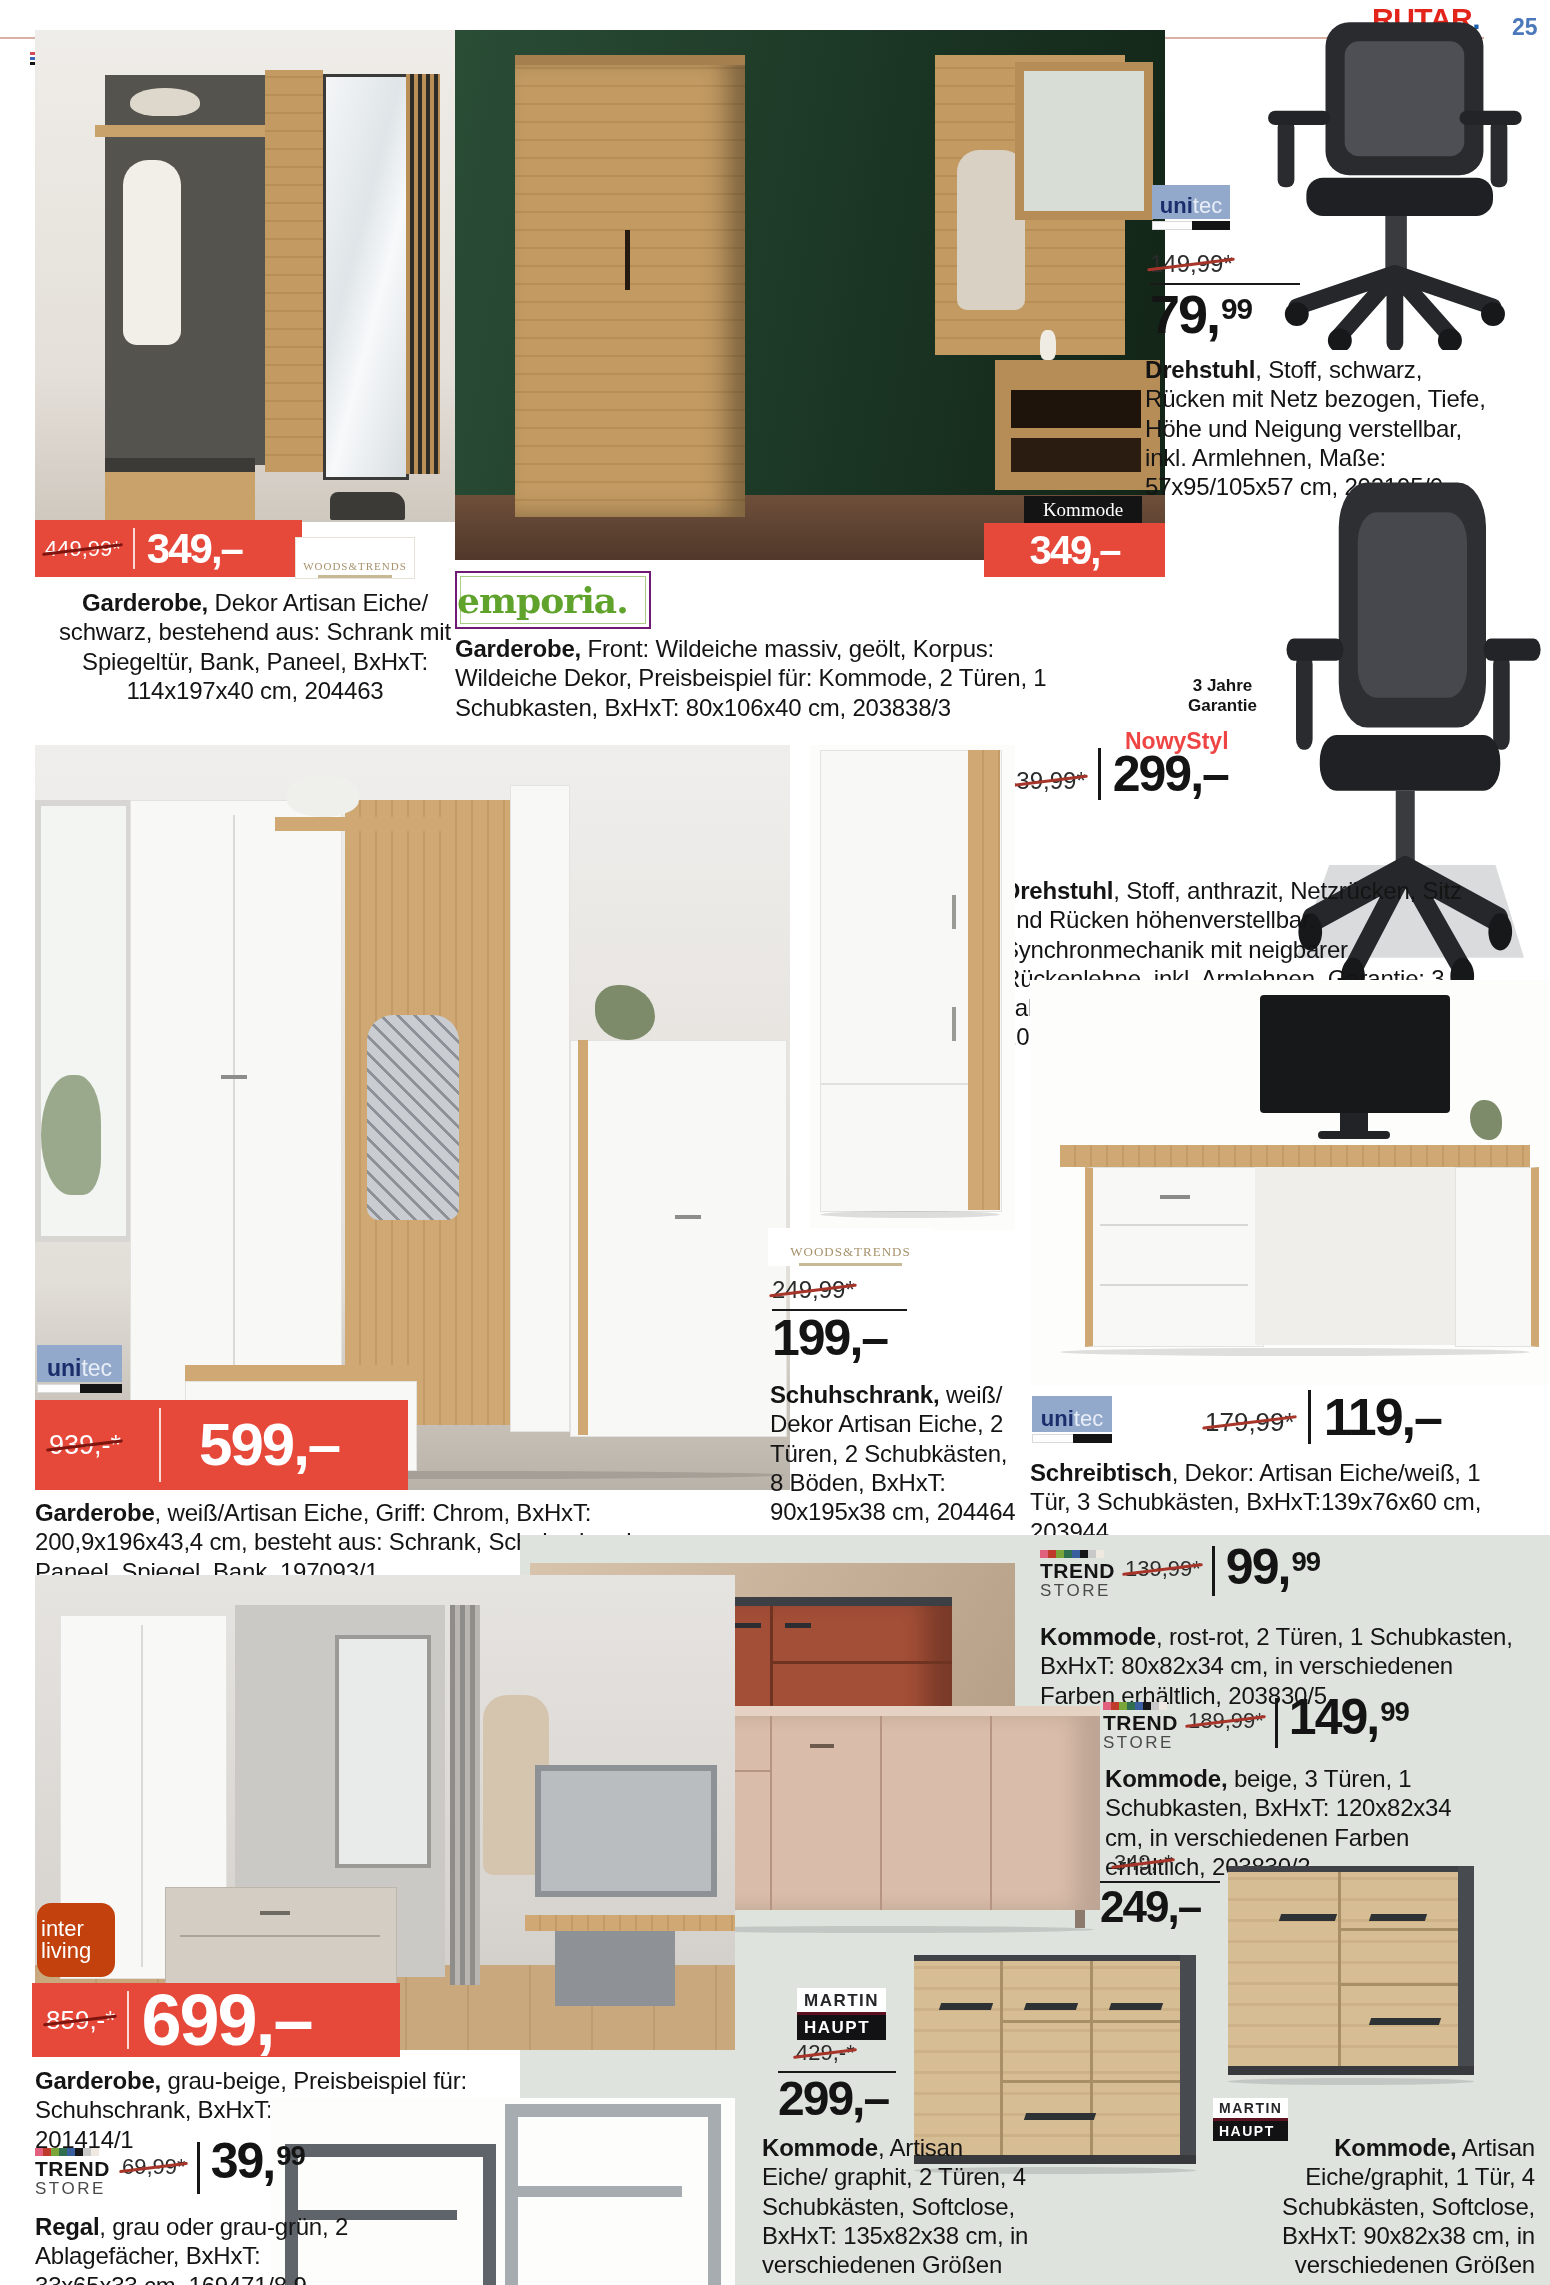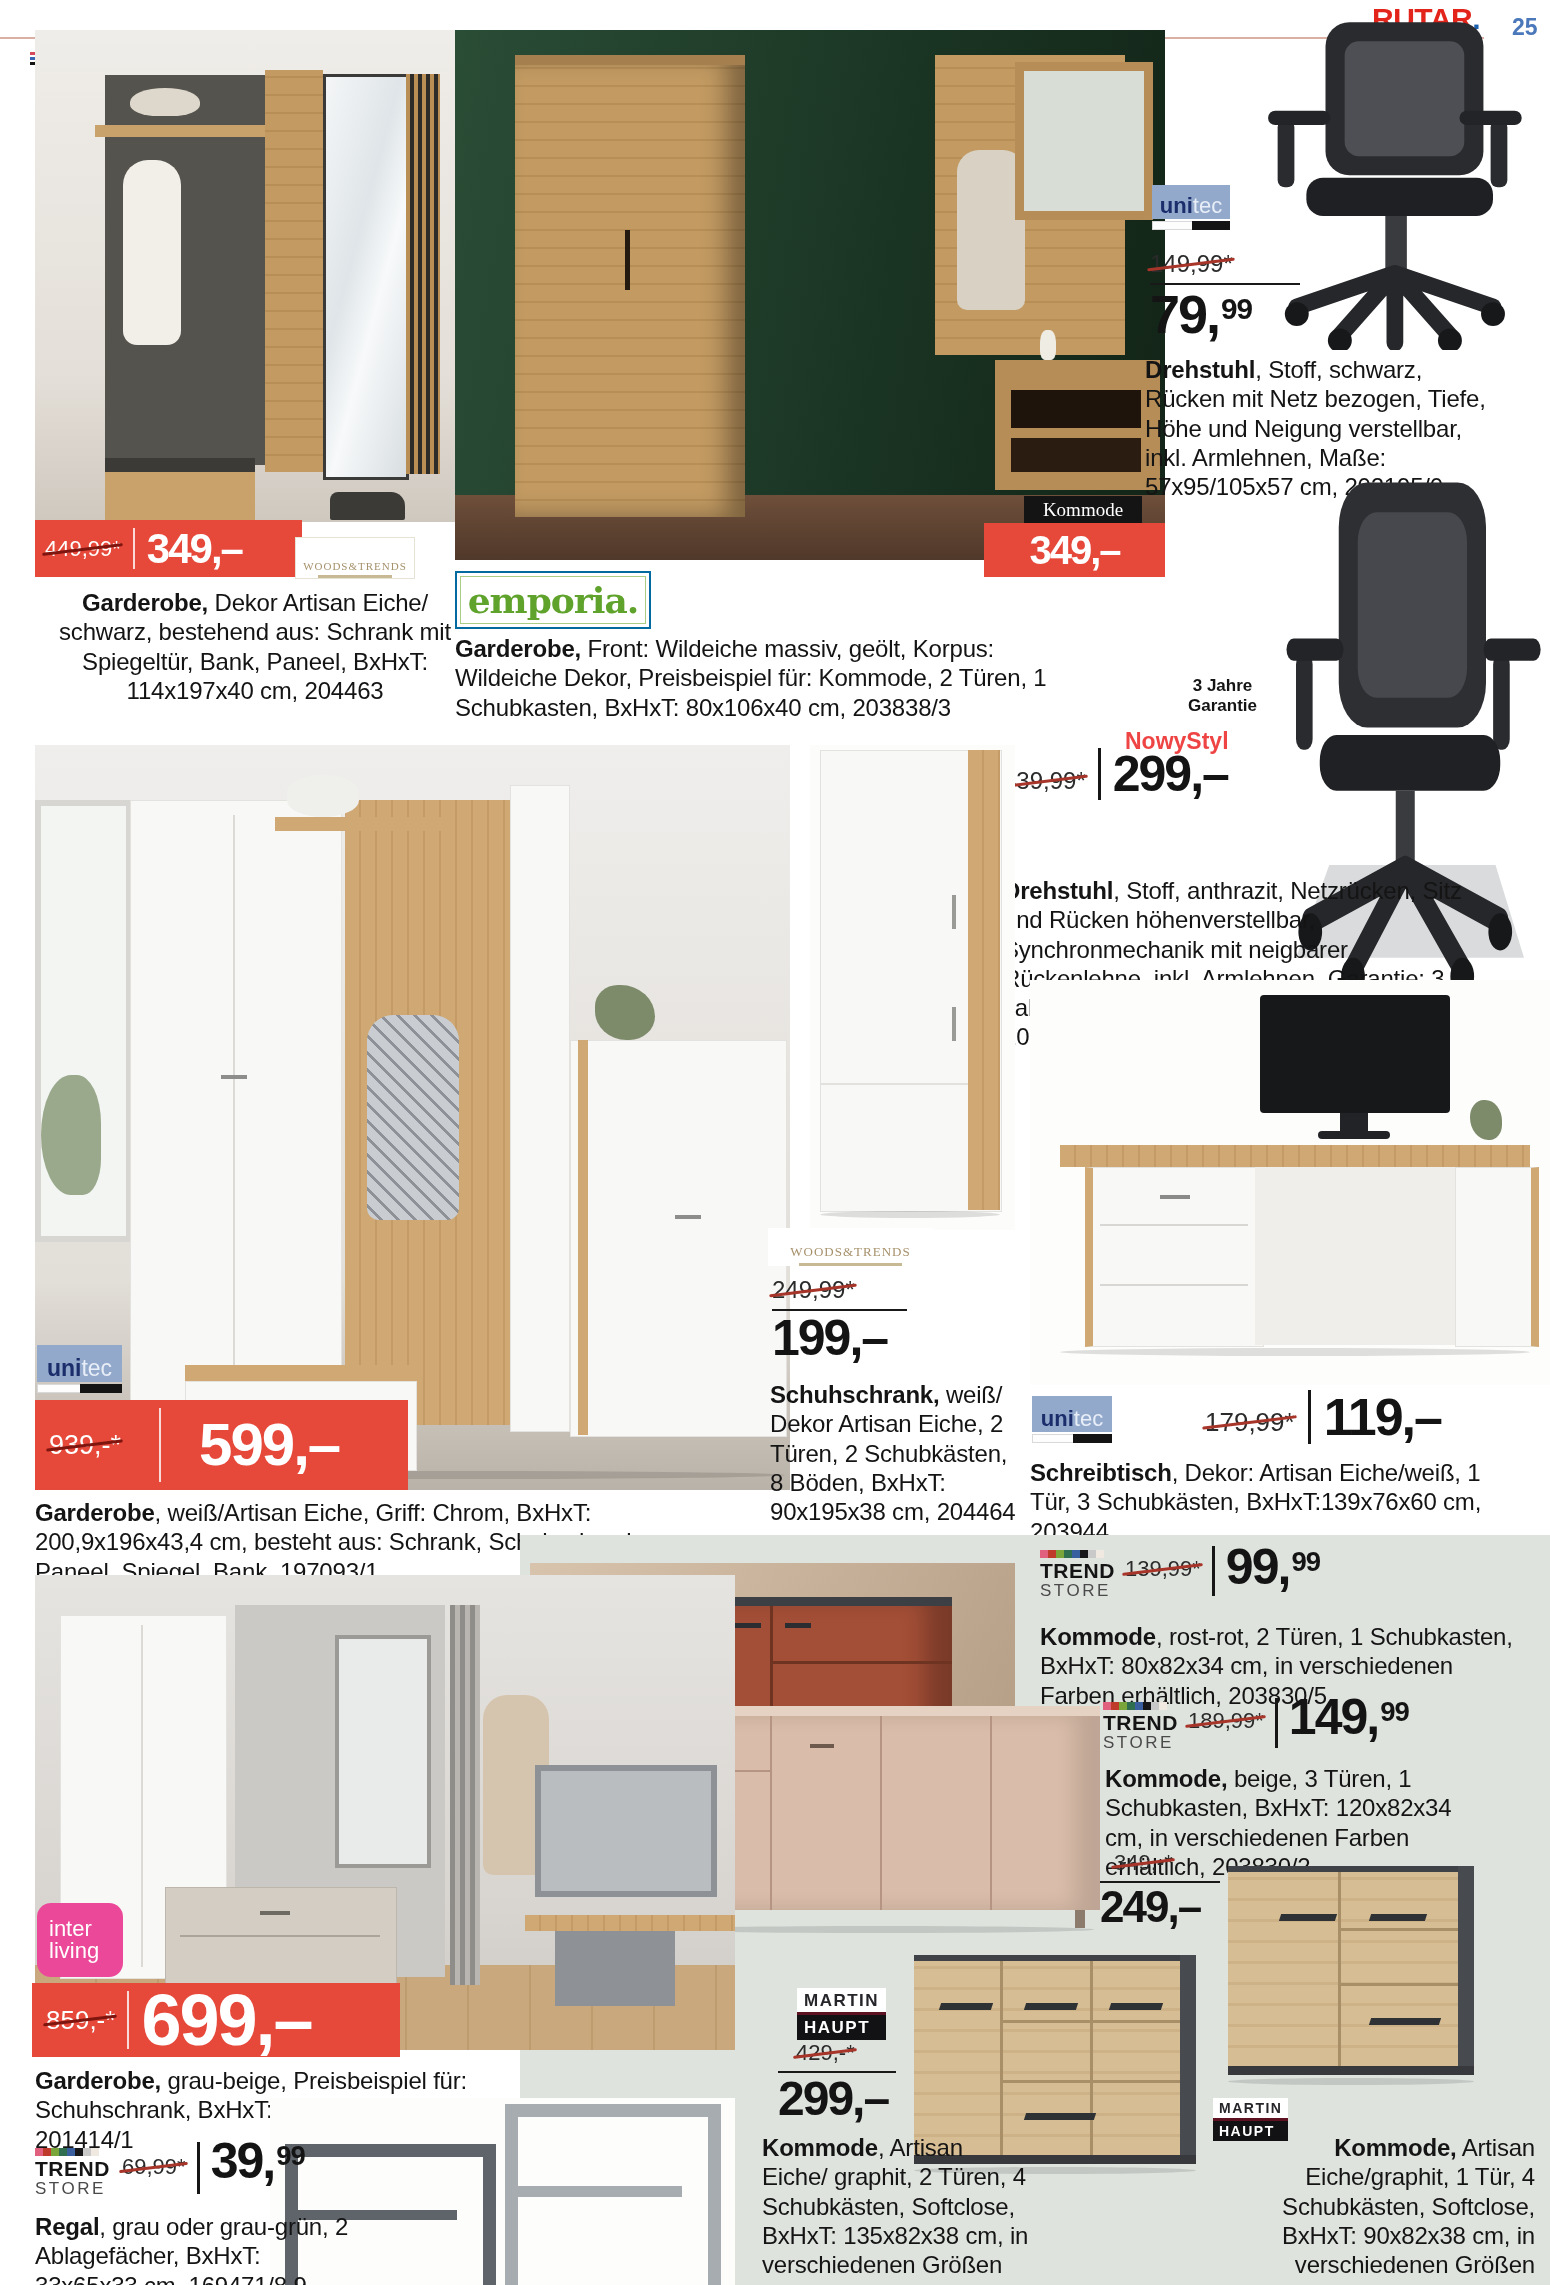--- a/index.html
+++ b/index.html
@@ -24,43 +24,43 @@
   
   .banner{background:#e6483a;display:flex;align-items:center;color:#fff;}
   .banner .b-old{font-weight:500;color:#fff;white-space:nowrap;}
   .banner .b-div{width:2px;background:rgba(255,255,255,.8);align-self:stretch;margin:8px 12px;}
   .banner .b-new{font-weight:800;letter-spacing:-2px;white-space:nowrap;line-height:1;}
   
   .wt-box{background:#fff;border:1px solid #e7e2d6;display:flex;flex-direction:column;
           align-items:center;justify-content:flex-end;gap:3px;}
   .wt-text{font-family:"Liberation Serif",serif;color:#a6916b;letter-spacing:1px;font-size:13px;white-space:nowrap;}
   .wt-sub{height:3px;width:62%;background:#c6b994;}
-  .emporia-box{background:#fff;border:2px solid #0369a1;box-shadow:inset 0 0 0 3px #fff,inset 0 0 0 4px #a9cd85;
-               display:flex;align-items:center;justify-content:center;}
+  .emporia-box{background:#fff;border:2px solid #701a75;box-shadow:inset 0 0 0 3px #fff,inset 0 0 0 4px #a9cd85;
+               display:flex;align-items:center;}
   .emporia-text{font-family:"DejaVu Serif",serif;font-weight:700;color:#5fa32c;font-size:36px;letter-spacing:-1px;}
   .unitec .ut-box{background:#93a9cc;display:flex;align-items:flex-end;justify-content:center;
                   font-weight:800;letter-spacing:0;}
   .unitec .ut-uni{color:#1b2d6b;}
   .unitec .ut-tec{color:#e8eef7;font-weight:400;}
   .unitec .ut-bar{display:flex;height:9px;margin-top:2px;}
   .unitec .ut-bar-l{flex:1;background:#fdfdfd;border:1px solid #d9d9d9;border-right:none;}
   .unitec .ut-bar-r{flex:1;background:#141414;}
   .nowystyl{font-size:23px;font-weight:800;color:#ef4444;letter-spacing:0;}
   .trend{display:flex;flex-direction:column;line-height:1;}
   .trend .strip{display:flex;margin-bottom:2px;}
   .trend .strip i{width:8px;height:8px;display:block;}
   .trend .t1{font-size:21px;font-weight:900;color:#141414;letter-spacing:0.5px;}
   .trend .t2{font-size:17px;font-weight:400;color:#4a4a4a;letter-spacing:2.5px;margin-top:1px;}
   .mh{display:inline-flex;flex-direction:column;line-height:1;}
   .mh .mh-top{background:#fff;color:#26262a;font-weight:600;letter-spacing:1.5px;
               padding:4px 7px 3px 7px;border-bottom:3px solid #5d1222;font-size:17px;}
   .mh .mh-bot{background:#121214;color:#fff;font-weight:800;letter-spacing:1.5px;padding:4px 7px;font-size:17px;}
   .mh.sm .mh-top,.mh.sm .mh-bot{font-size:14px;padding:3px 6px;}
-  .interliving{background:#ec4899;border-radius:14px;color:#fff;display:flex;flex-direction:column;
-               justify-content:center;padding-left:12px;font-size:22px;line-height:1.0;font-weight:400;}
+  .interliving{background:#c2410c;border-radius:14px;color:#fff;display:flex;flex-direction:column;
+               justify-content:center;padding-left:4px;font-size:22px;line-height:1.0;font-weight:400;}
   .warranty{font-size:17px;font-weight:800;text-align:center;white-space:pre-line;line-height:1.2;color:#141414;}
   .overlay-label{background:#141414;color:#fff;font-family:"Liberation Serif",serif;font-size:19px;
                  display:flex;align-items:center;justify-content:center;}
   .redbox{background:#e6483a;color:#fff;font-weight:800;letter-spacing:-2px;font-size:40px;
           display:flex;align-items:center;justify-content:center;}
   
   .brand{font-size:30px;font-weight:900;color:#e3241a;letter-spacing:-0.5px;white-space:nowrap;}
   .brand .dot{color:#1a5fae;}
   .pagenum{font-size:23px;font-weight:700;color:#4a78ba;}
   .hline{background:#d9b0a3;height:2px;}

